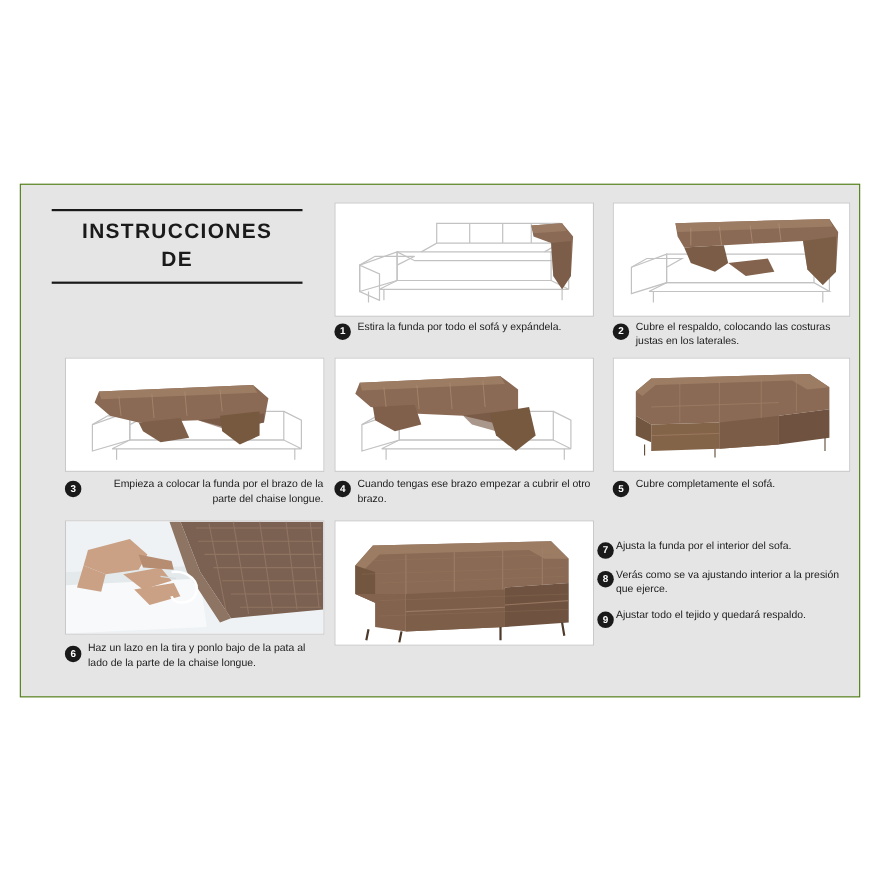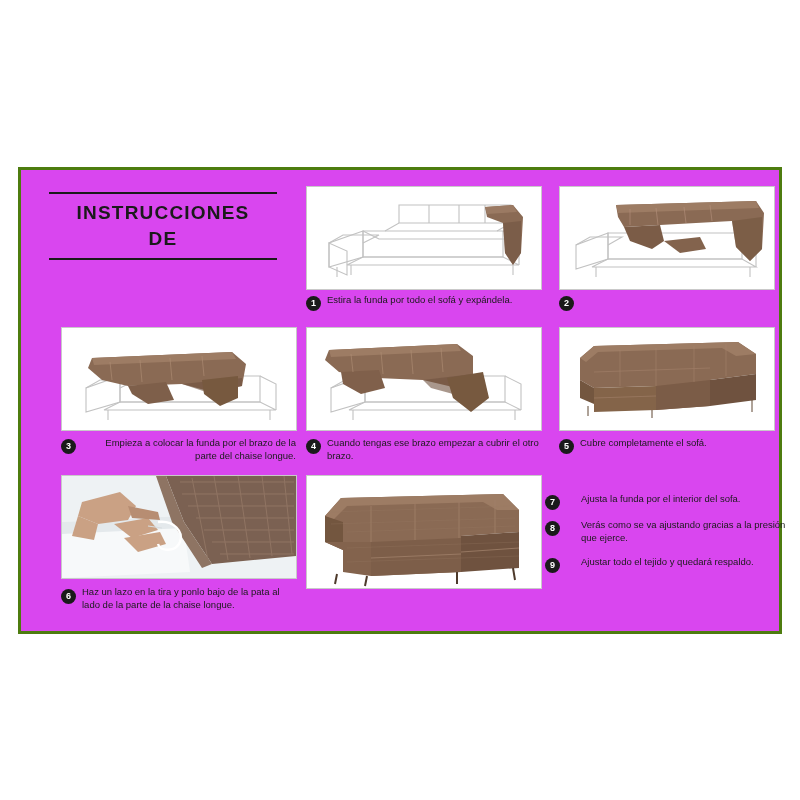--- a/index.html
+++ b/index.html
@@ -20,22 +20,22 @@
     background: #ffffff;
   }
 
   
   .card {
     position: absolute;
     left: 18px;
     top: 167px;
     width: 764px;
     height: 467px;
-    background: #d946ef;
-    border: 3px solid #4d7c0f;
+    background: #e5e5e5;
+    border: 1px solid #4d7c0f;
     box-sizing: border-box;
   }
 
   
   .title-block {
     position: absolute;
     left: 28px;
     top: 22px;
     width: 228px;
     text-align: center;
@@ -88,21 +88,21 @@
     font-size: 9px;
     font-weight: bold;
     line-height: 15px;
     text-align: center;
   }
 
   
   .listitem { position: absolute; }
   .listitem .txt {
     position: absolute;
-    left: 36px;
+    left: 17px;
     top: -2px;
     width: 218px;
     font-size: 9.5px;
     line-height: 12.5px;
     color: #1a1a1a;
   }
 </style>
 </head>
 <body>
 
@@ -172,20 +172,21 @@
             <path d="M56 18 L196 14 L199 21 L58 26 Z" fill="#9d7c64"></path>
             <path d="M64 40 L100 38 L104 54 L92 62 L70 54 Z" fill="#7b5c47"></path>
             <path d="M104 54 L140 50 L146 62 L120 66 Z" fill="#83634d"></path>
           </g>
           <g fill="none" stroke="#b4907a" stroke-width="0.8" opacity="0.8">
             <path d="M70 22 L70 38 M96 21 L98 38 M124 20 L126 36 M150 18 L152 34"></path>
           </g>
         </svg>
       </div>
       <div class="num" style="left:0px; top:110px;">2</div>
+      <div class="caption" style="left:21px; top:108px; width:196px;">Cubre el respaldo, colocando las costuras  justas en los laterales.</div>
     </div>
 
     <div class="panel" style="left:40px; top:157px; width:236px; height:128px;">
       <div class="imgbox" style="width:236px; height:104px;">
         <svg width="234" height="102" viewBox="0 0 234 102">
           <g fill="none" stroke="#c2c2c2" stroke-width="1.1">
             <path d="M24 84 L24 60 L58 48 L58 74 Z"></path>
             <path d="M58 74 L58 48 L198 48 L198 74 Z"></path>
             <path d="M58 74 L198 74 L214 82 L42 82 Z"></path>
             <path d="M198 48 L214 56 L214 82"></path>
@@ -332,21 +333,21 @@
       </div>
     </div>
 
     <div class="panel" style="left:524px; top:325px; width:238px; height:100px;">
       <div class="listitem" style="left:0px; top:0px;">
         <div class="num" style="left:0; top:0;">7</div>
         <div class="txt">Ajusta la funda por el interior del sofa.</div>
       </div>
       <div class="listitem" style="left:0px; top:26px;">
         <div class="num" style="left:0; top:0;">8</div>
-        <div class="txt">Verás como se va ajustando gracias a la presión que ejerce.</div>
+        <div class="txt">Verás como se va ajustando interior a la presión que ejerce.</div>
       </div>
       <div class="listitem" style="left:0px; top:63px;">
         <div class="num" style="left:0; top:0;">9</div>
         <div class="txt">Ajustar todo el tejido y quedará respaldo.</div>
       </div>
     </div>
 
   </div>
 </div>
 

